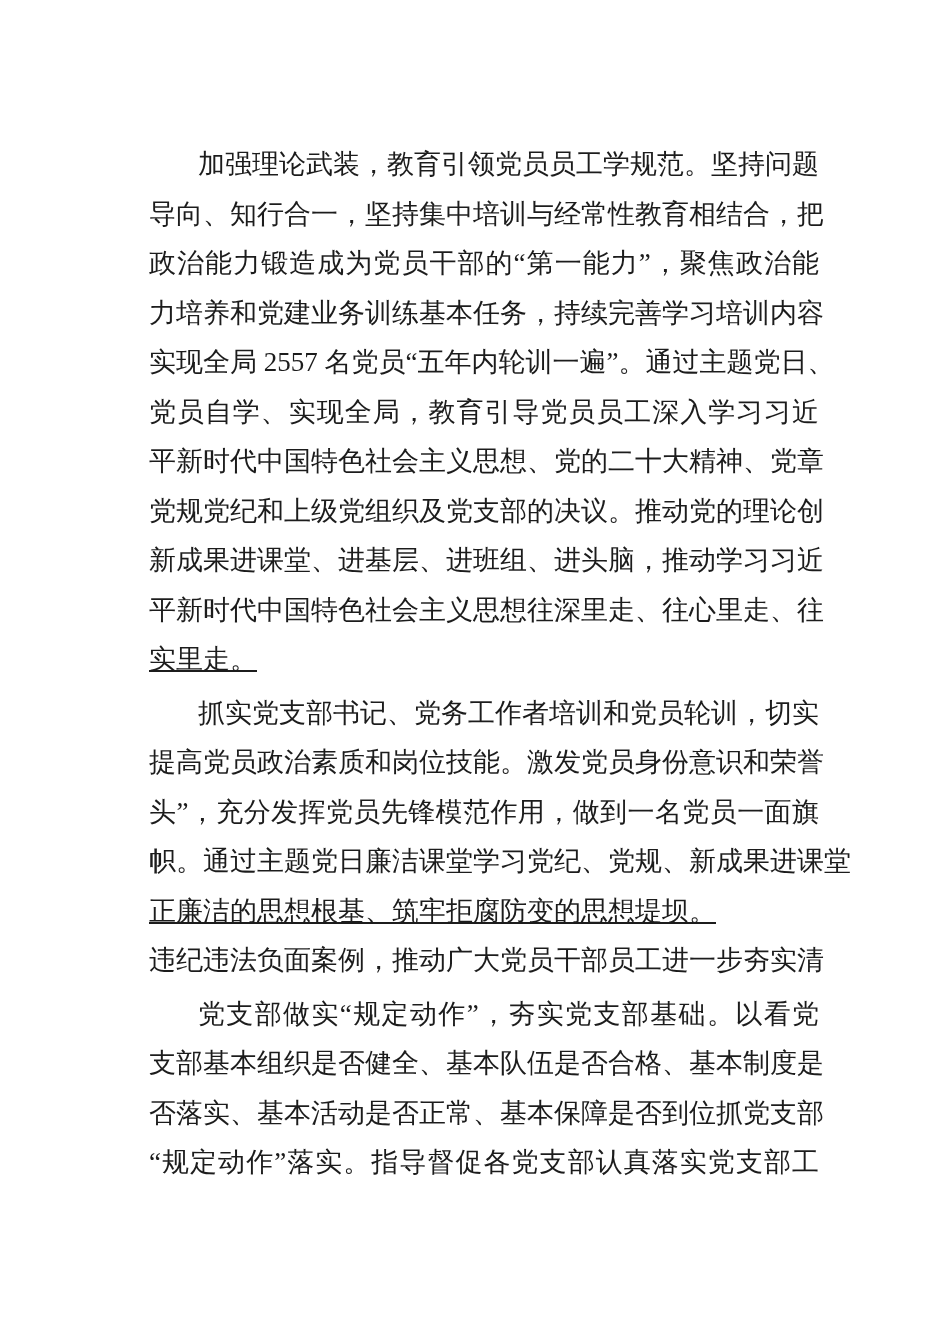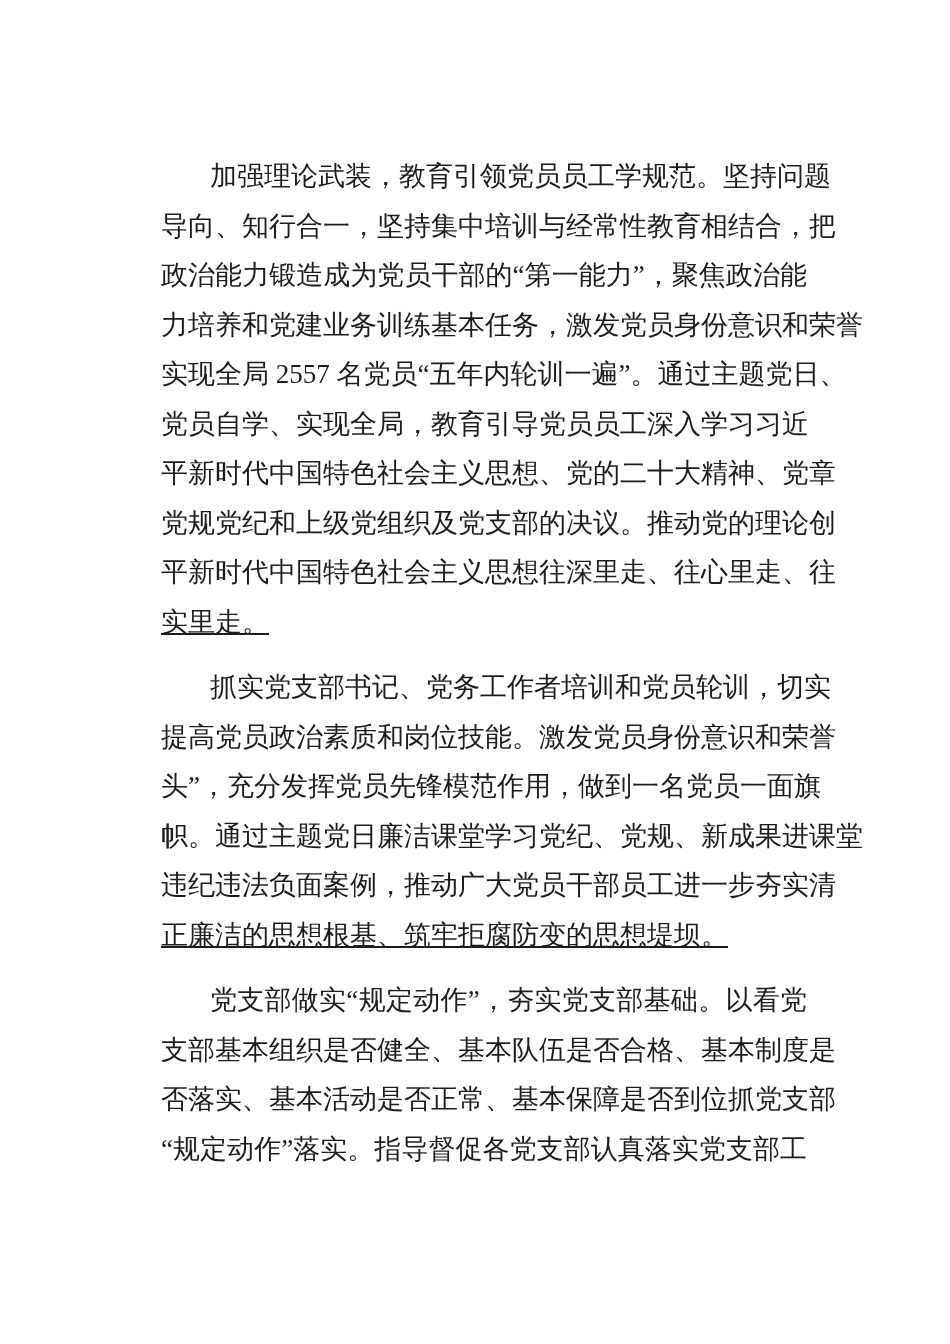--- a/index.html
+++ b/index.html
@@ -19,21 +19,21 @@
     position: absolute;
     left: 145px;
     top: 136px;
     width: 678px;
     font-size: 27px;
     line-height: 49.5px;
     color: #1c1c1c;
     font-weight: 400;
   }
   .para {
-    margin: 16px;
+    margin: 4px;
     padding: 0;
   }
   .line {
     text-align: justify;
     text-align-last: justify;
     white-space: nowrap;
     overflow: visible;
   }
   .line.first {
     text-indent: 49px;
@@ -45,35 +45,36 @@
 </style>
 </head>
 <body>
 
 <div class="page">
   <div class="doc-body" style="color: rgb(28, 28, 28);">
       <div class="para">
         <div class="line first">加强理论武装，教育引领党员员工学规范。坚持问题</div>
         <div class="line">导向、知行合一，坚持集中培训与经常性教育相结合，把</div>
         <div class="line">政治能力锻造成为党员干部的“第一能力”，聚焦政治能</div>
-        <div class="line">力培养和党建业务训练基本任务，激发党员身份意识和荣誉</div>
+        <div class="line">力培养和党建业务训练基本任务，持续完善学习培训内容</div>
         <div class="line">实现全局 2557 名党员“五年内轮训一遍”。通过主题党日、</div>
         <div class="line">党员自学、实现全局，教育引导党员员工深入学习习近</div>
         <div class="line">平新时代中国特色社会主义思想、党的二十大精神、党章</div>
         <div class="line">党规党纪和上级党组织及党支部的决议。推动党的理论创</div>
+        <div class="line">新成果进课堂、进基层、进班组、进头脑，推动学习习近</div>
         <div class="line">平新时代中国特色社会主义思想往深里走、往心里走、往</div>
         <div class="line para-end">实里走。</div>
       </div>
       <div class="para">
         <div class="line first">抓实党支部书记、党务工作者培训和党员轮训，切实</div>
         <div class="line">提高党员政治素质和岗位技能。激发党员身份意识和荣誉</div>
         <div class="line">头”，充分发挥党员先锋模范作用，做到一名党员一面旗</div>
         <div class="line">帜。通过主题党日廉洁课堂学习党纪、党规、新成果进课堂</div>
+        <div class="line para-end">正廉洁的思想根基、筑牢拒腐防变的思想堤坝。</div>
         <div class="line">违纪违法负面案例，推动广大党员干部员工进一步夯实清</div>
-        <div class="line para-end">正廉洁的思想根基、筑牢拒腐防变的思想堤坝。</div>
       </div>
       <div class="para">
         <div class="line first">党支部做实“规定动作”，夯实党支部基础。以看党</div>
         <div class="line">支部基本组织是否健全、基本队伍是否合格、基本制度是</div>
         <div class="line">否落实、基本活动是否正常、基本保障是否到位抓党支部</div>
         <div class="line">“规定动作”落实。指导督促各党支部认真落实党支部工</div>
       </div>
     </div>
 </div>
 

